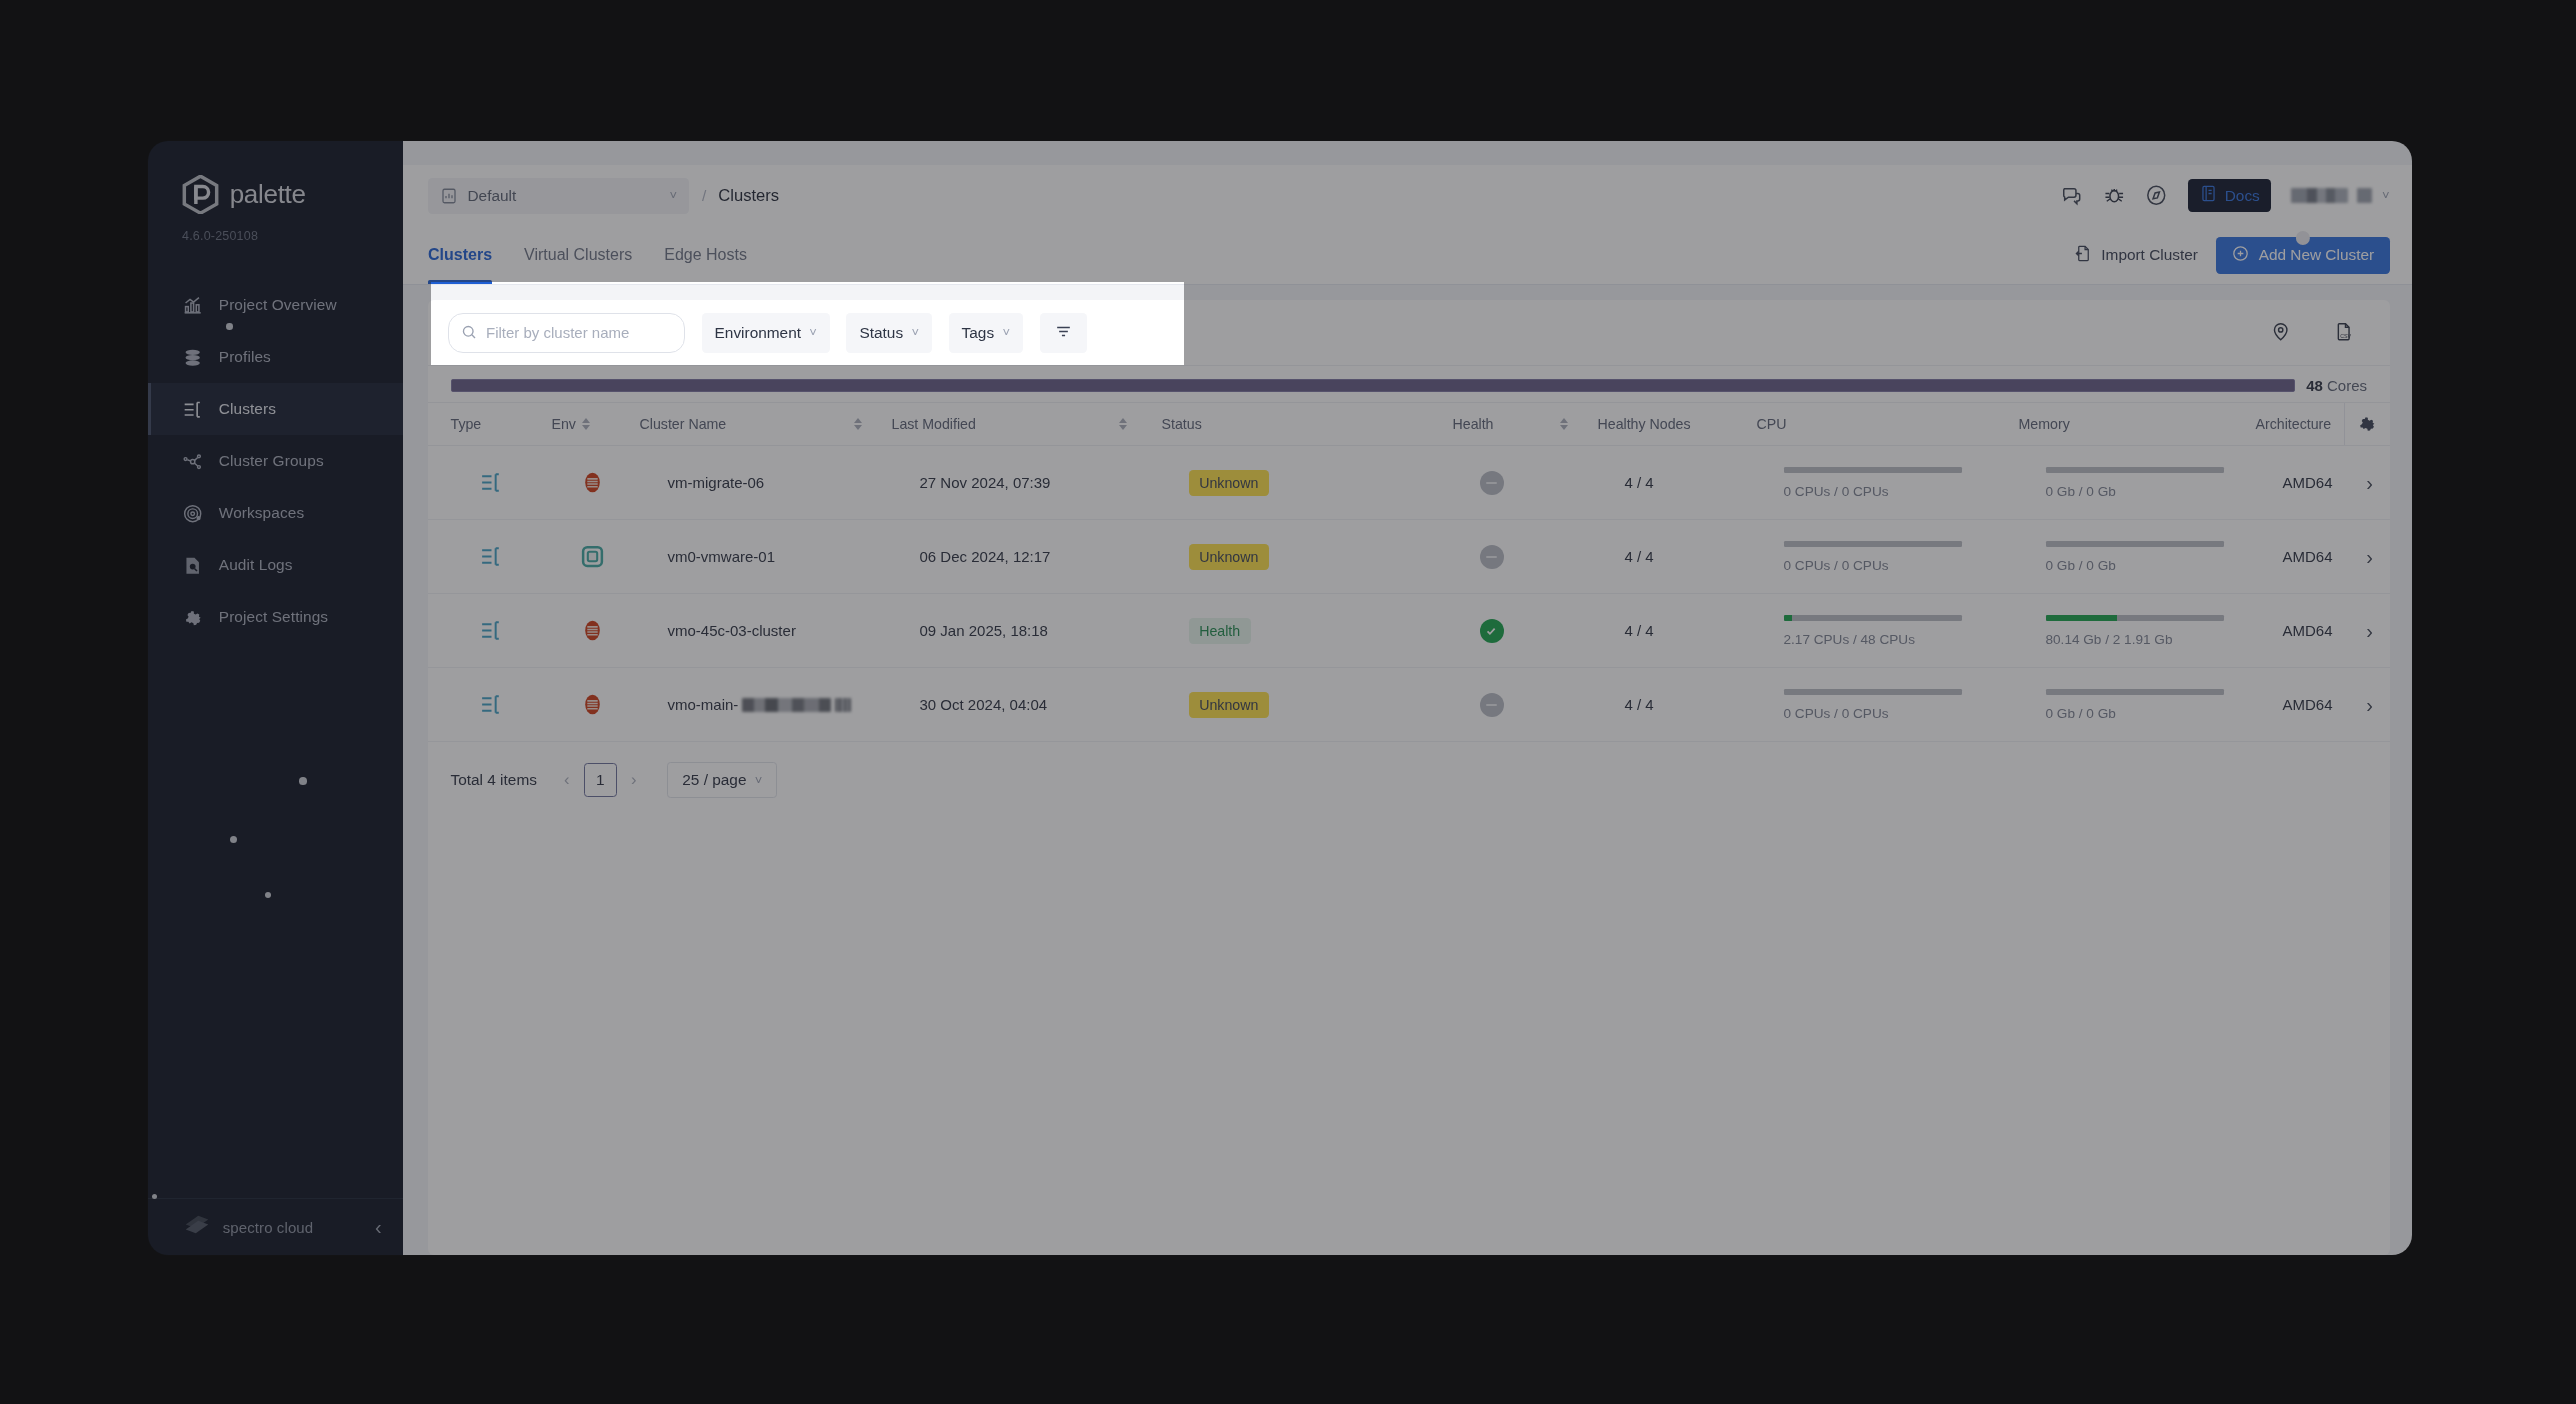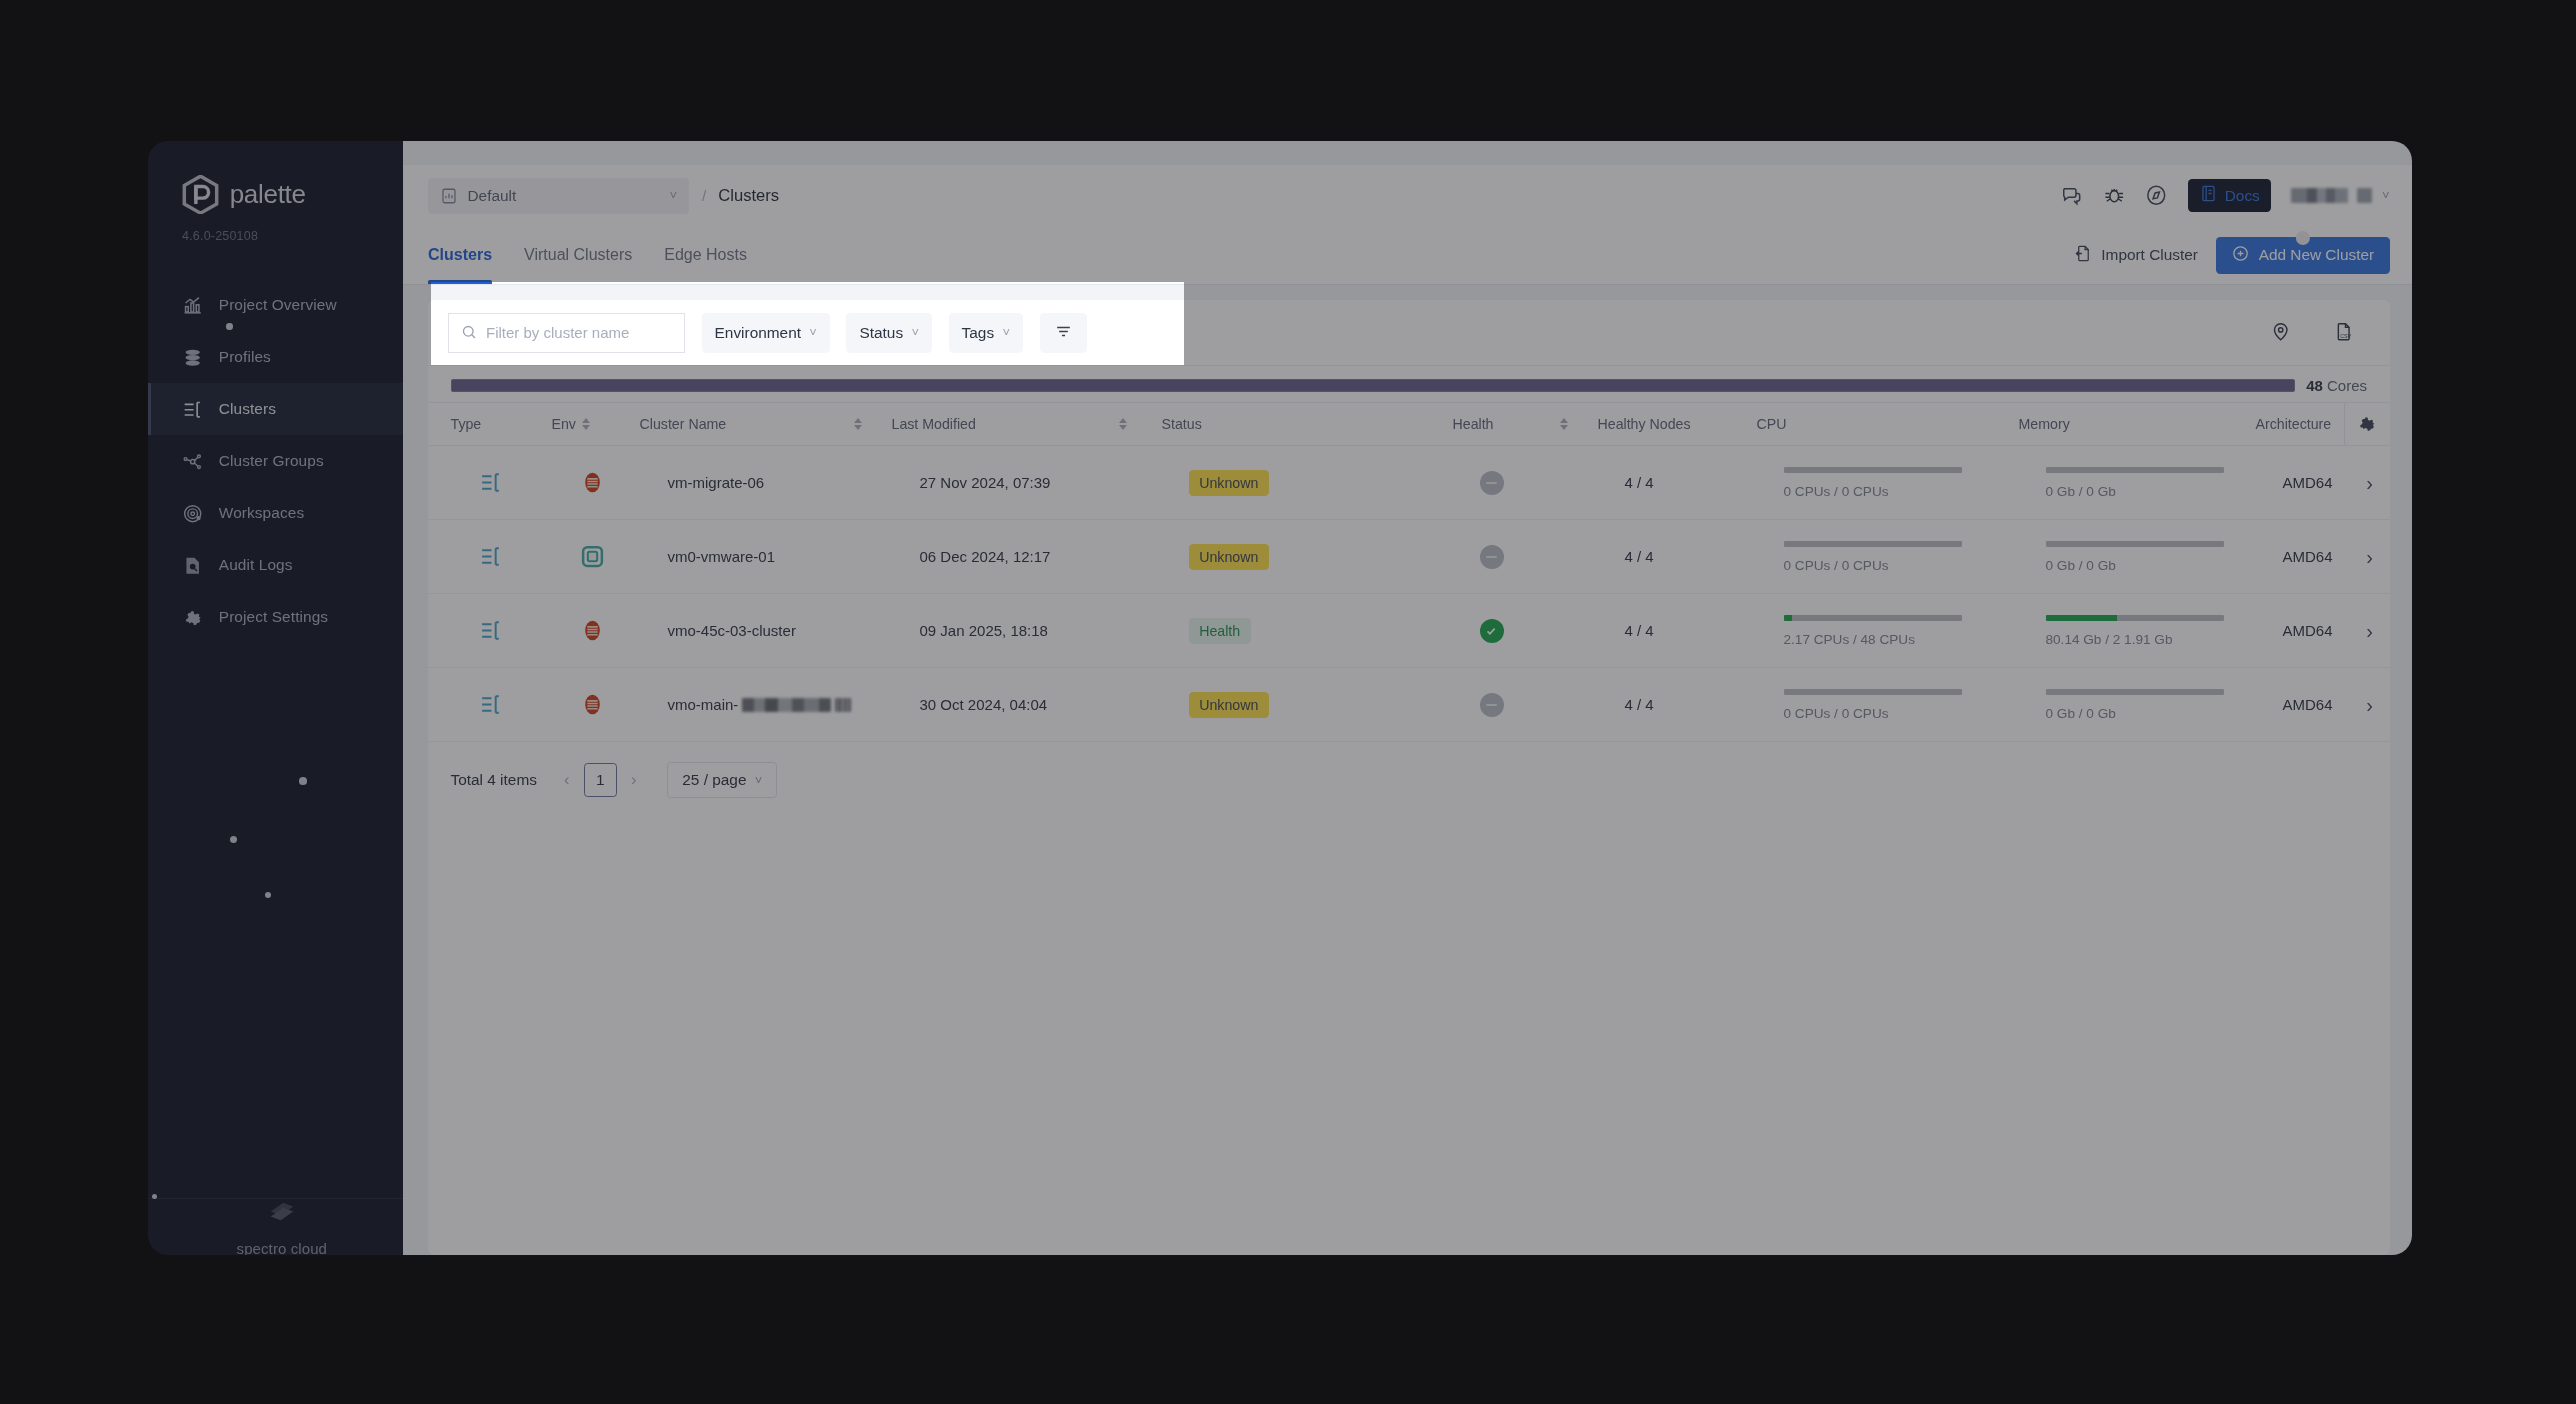--- a/index.html
+++ b/index.html
@@ -65,21 +65,21 @@
   .sb-dot {
     position: absolute; border-radius: 50%;
     background: #c9ccd4;
   }
 
   .sb-footer {
     margin-top: auto;
     height: 57px;
     border-top: 0.6px solid #1b2333;
     display: flex; align-items: center;
-    padding: 0 21.4px 0 34px; gap: 10.7px; flex-direction: column;
+    padding: 0 21.4px 0 34px; gap: 10.7px;
   }
   .sc-mark { width: 30px; height: 30px; flex: 0 0 30px; }
   .sc-text { font-size: 15px; color: #8d93a2; letter-spacing: 0.1px; }
   .sc-collapse { margin-left: auto; color: #9aa0ae; font-size: 20px; line-height: 1; }
 
   
   #main {
     flex: 1; background: #f3f4f7; position: relative;
     display: flex; flex-direction: column;
     overflow: hidden;
@@ -173,21 +173,21 @@
   }
 
   
   .filterbar {
     height: 66px; display: flex; align-items: center;
     padding: 0 20px; gap: 16.6px;
     border-bottom: 0.6px solid #edeff3;
   }
   .search-box {
     width: 237px; height: 40px;
-    border: 0.6px solid #dfe2e9; border-radius: 0;
+    border: 0.6px solid #dfe2e9; border-radius: 15px;
     display: flex; align-items: center; gap: 8.3px; padding: 0 10.7px;
     cursor: text;
   }
   .search-box svg { width: 18px; height: 18px; flex: 0 0 18px; }
   .search-box input {
     border: none; outline: none; background: transparent;
     font-size: 15px; color: #3b4253; width: 100%;
     font-family: "Liberation Sans", sans-serif;
   }
   .search-box input::placeholder { color: #a8aebc; }

